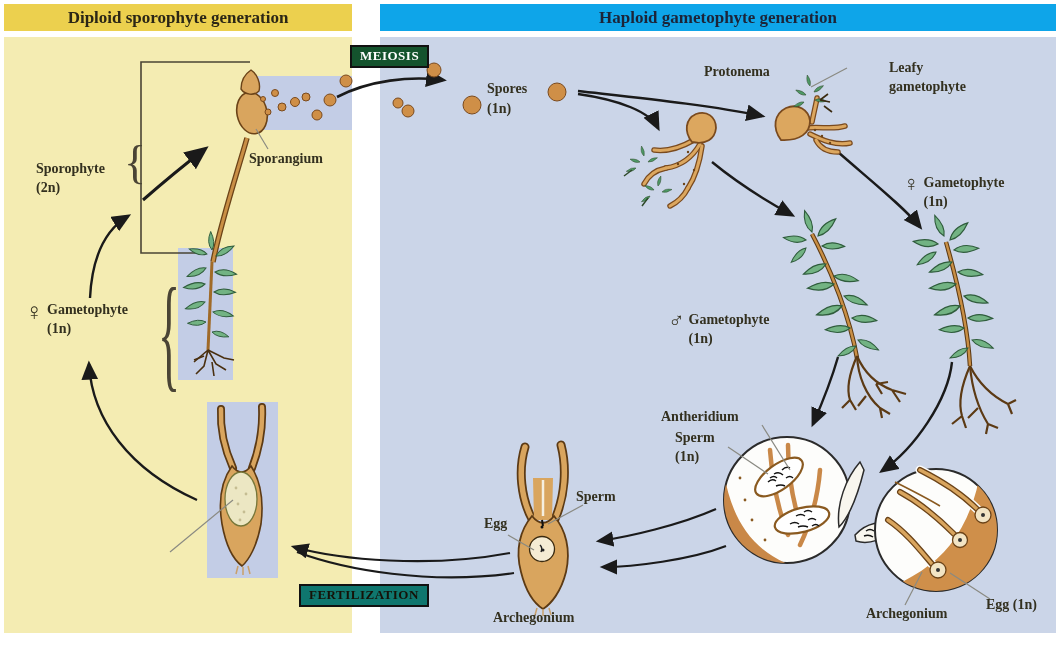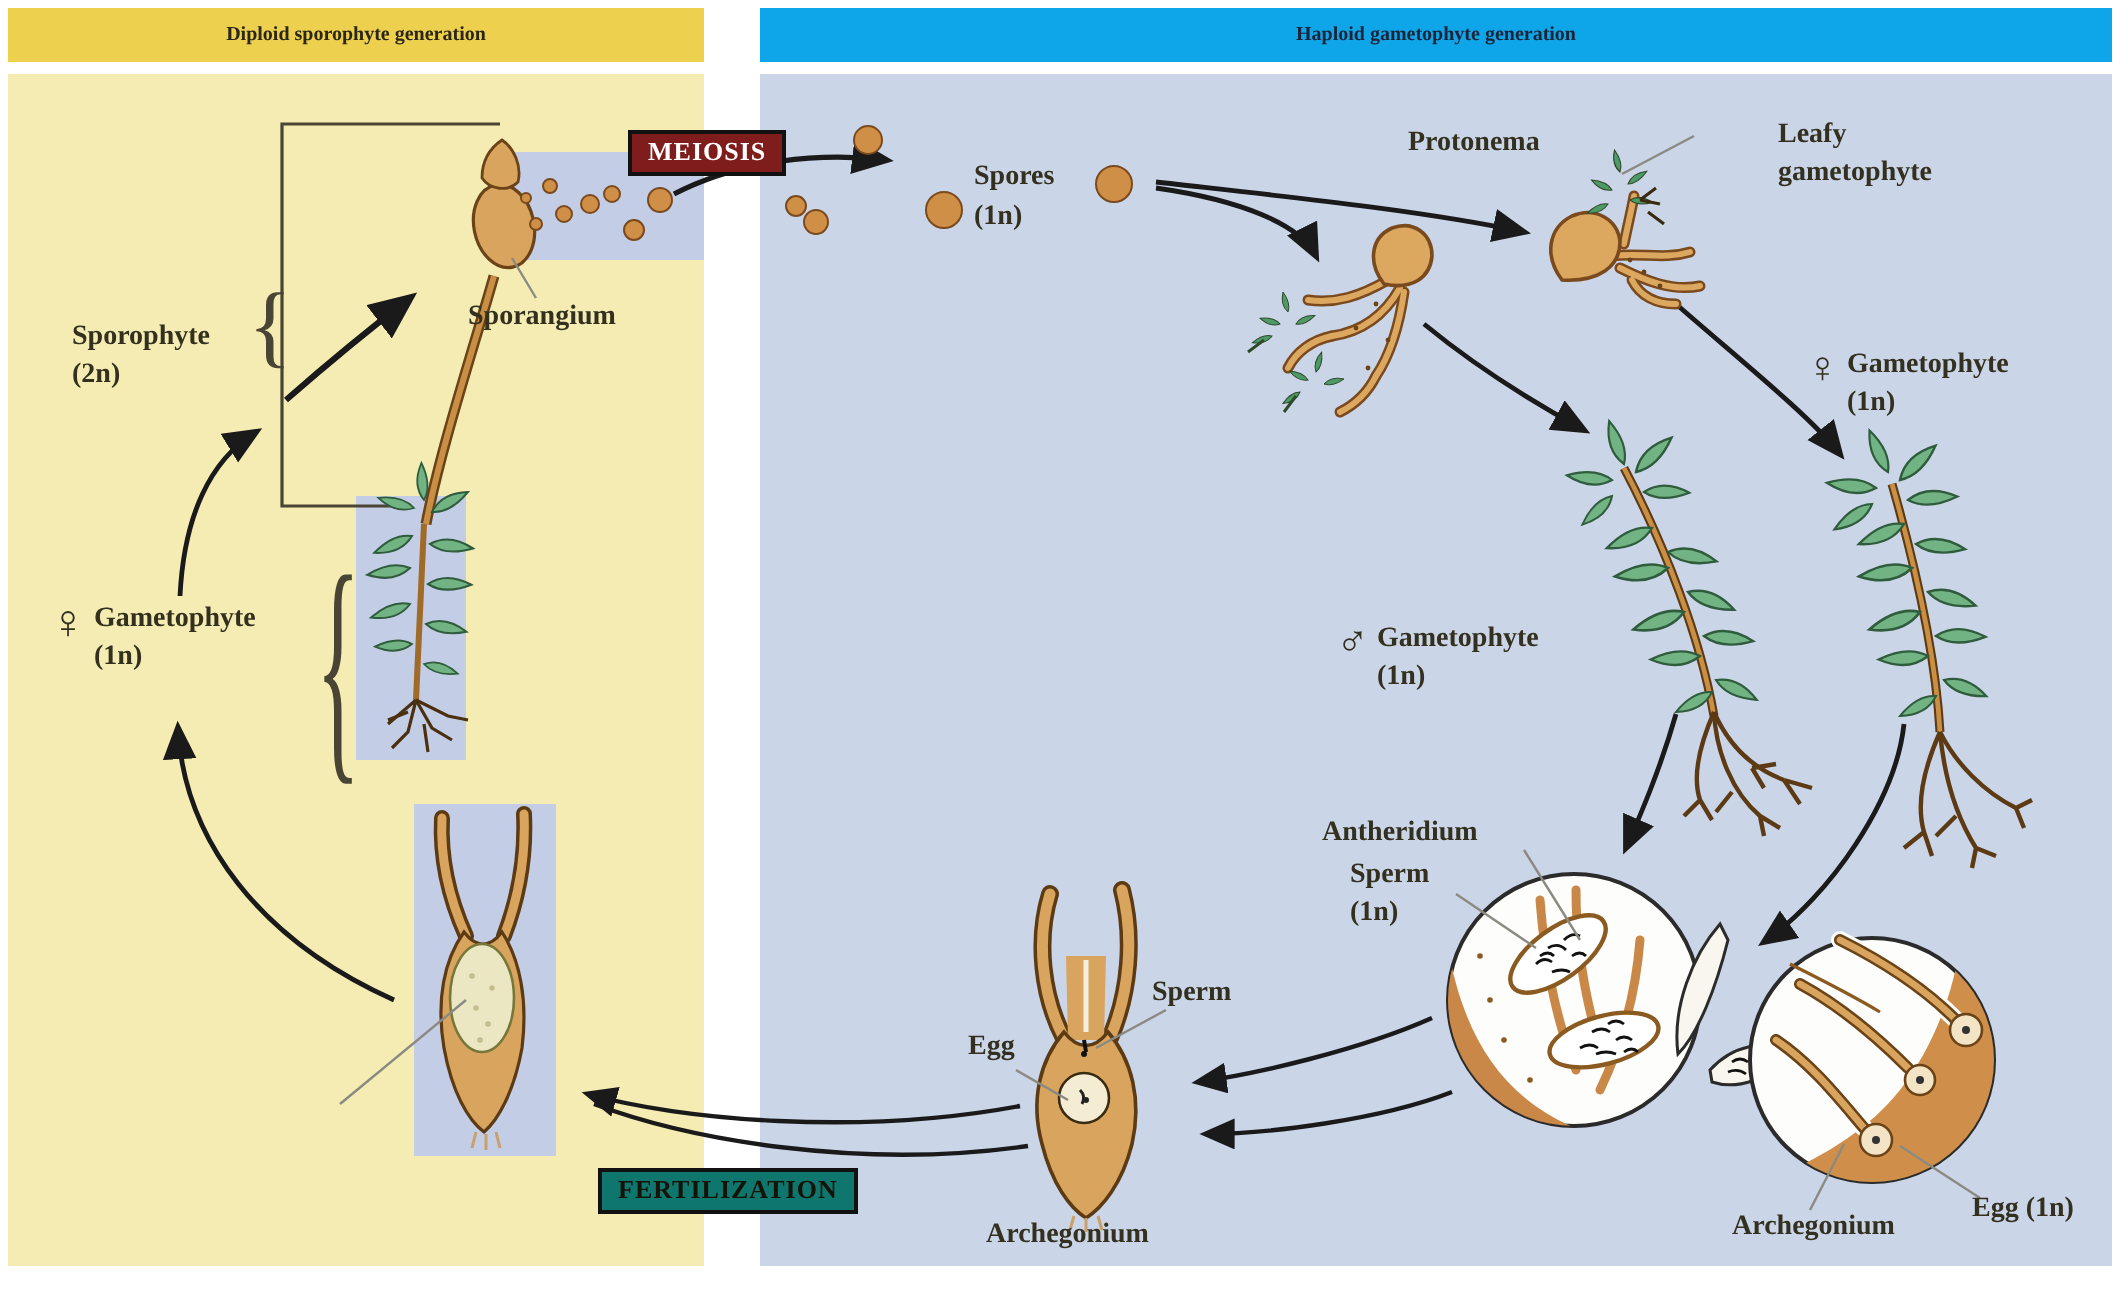--- a/index.html
+++ b/index.html
@@ -2,29 +2,29 @@
 <html><head>
 <meta charset="utf-8">
 <style>
   html,body{margin:0;padding:0;background:#ffffff;}
   .stage{position:relative;width:1064px;height:645px;background:#ffffff;overflow:hidden;
          font-family:"Liberation Serif","DejaVu Serif",serif;color:#33301f;}
   .panel{position:absolute;}
   .panel-yellow{left:4px;top:37px;width:348px;height:596px;background:#f4ecb2;}
   .panel-blue{left:380px;top:37px;width:676px;height:596px;background:#cbd5e8;}
   .hdr{position:absolute;top:4px;height:27px;line-height:27px;text-align:center;
-       font-weight:bold;font-size:10px;}
+       font-weight:bold;font-size:17px;}
   .hdr-yellow{left:4px;width:348px;background:#ecd04e;color:#2b2616;}
   .hdr-blue{left:380px;width:676px;background:#0ea5e9;color:#1c2438;}
   svg.art{position:absolute;left:0;top:0;z-index:2;}
   .lbl{position:absolute;z-index:3;font-size:14px;font-weight:600;line-height:19px;white-space:nowrap;}
   .ploidy{}
   .badge{position:absolute;z-index:4;font-weight:bold;font-size:13px;letter-spacing:.5px;
          padding:1px 8px 2px 8px;border:2px solid #111;}
-  .badge-meiosis{left:314px;top:45px;background:#7f1d1d;color:#ffffff;margin-top:20px;}
+  .badge-meiosis{left:350px;top:45px;background:#14532d;color:#ffffff;}
   .badge-fert{left:299px;top:584px;background:#0f766e;color:#151208;}
   .sym{font-weight:600;}
   .row{display:flex;align-items:flex-start;gap:4px;}
 </style>
 </head>
 <body>
 
 <div class="stage">
 
   <div class="hdr hdr-yellow">Diploid sporophyte generation</div>
@@ -346,21 +346,21 @@
   </svg>
 
   <div class="badge badge-meiosis">MEIOSIS</div>
   <div class="badge badge-fert">FERTILIZATION</div>
 
   <div class="lbl" style="left:36px;top:159px;">
     <div>Sporophyte</div>
     <div class="ploidy">(2n)</div>
   </div>
 
-  <div class="lbl" style="left:234px;top:149px;">Sporangium</div>
+  <div class="lbl" style="left:249px;top:149px;">Sporangium</div>
 
   <div class="lbl row" style="left:25px;top:300px;">
     <span class="sym" style="font-size:24px;line-height:24px;">♀</span>
     <span>
       <div>Gametophyte</div>
       <div class="ploidy">(1n)</div>
     </span>
   </div>
 
 

